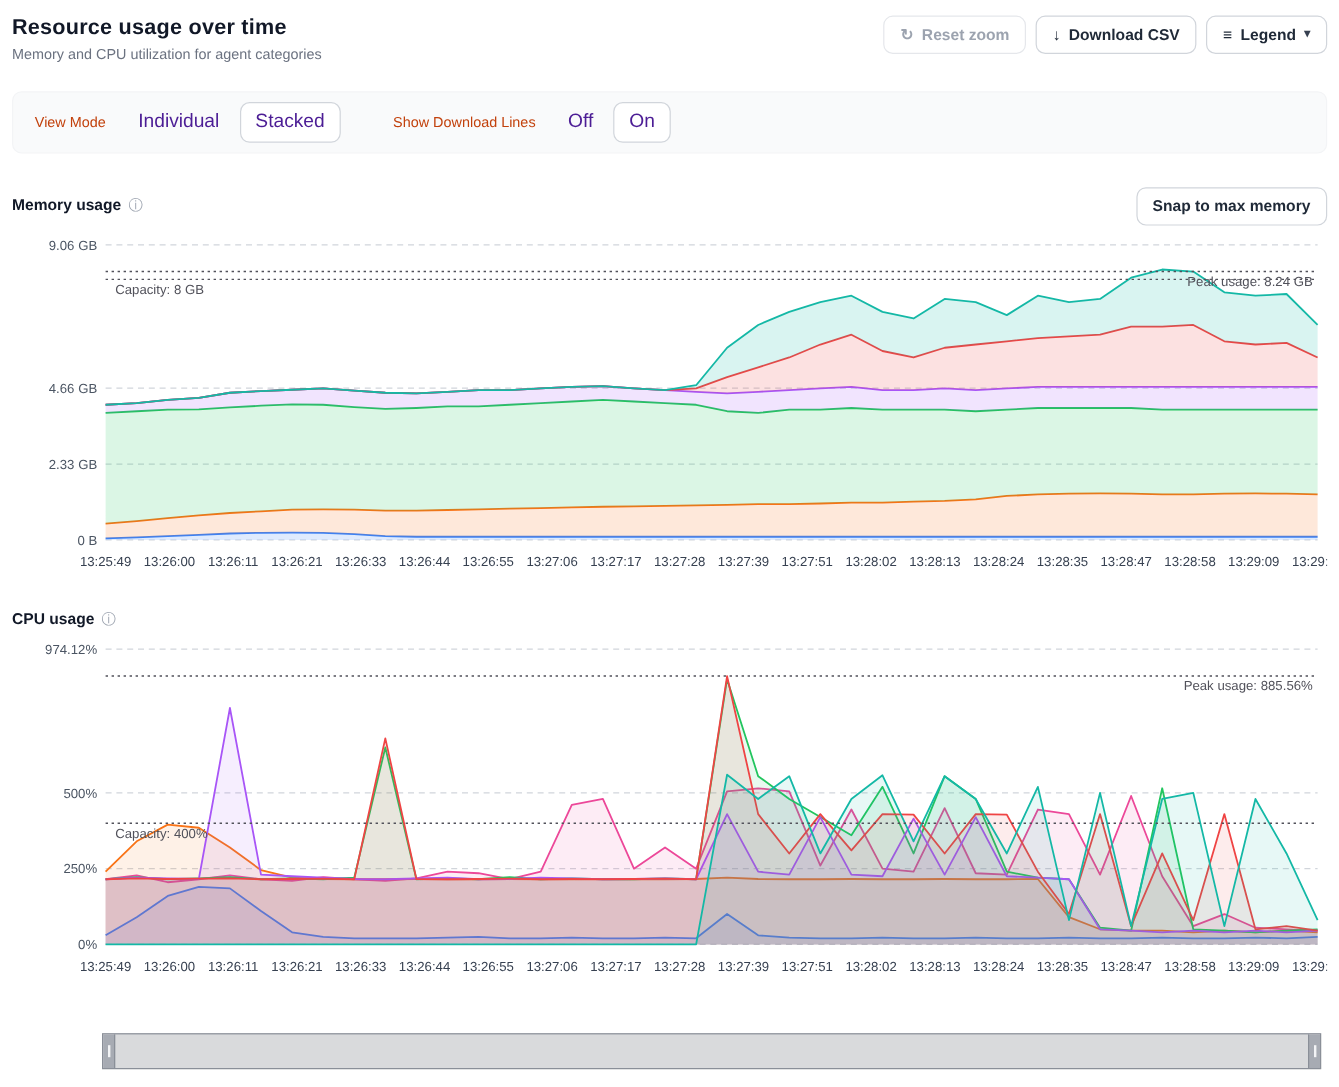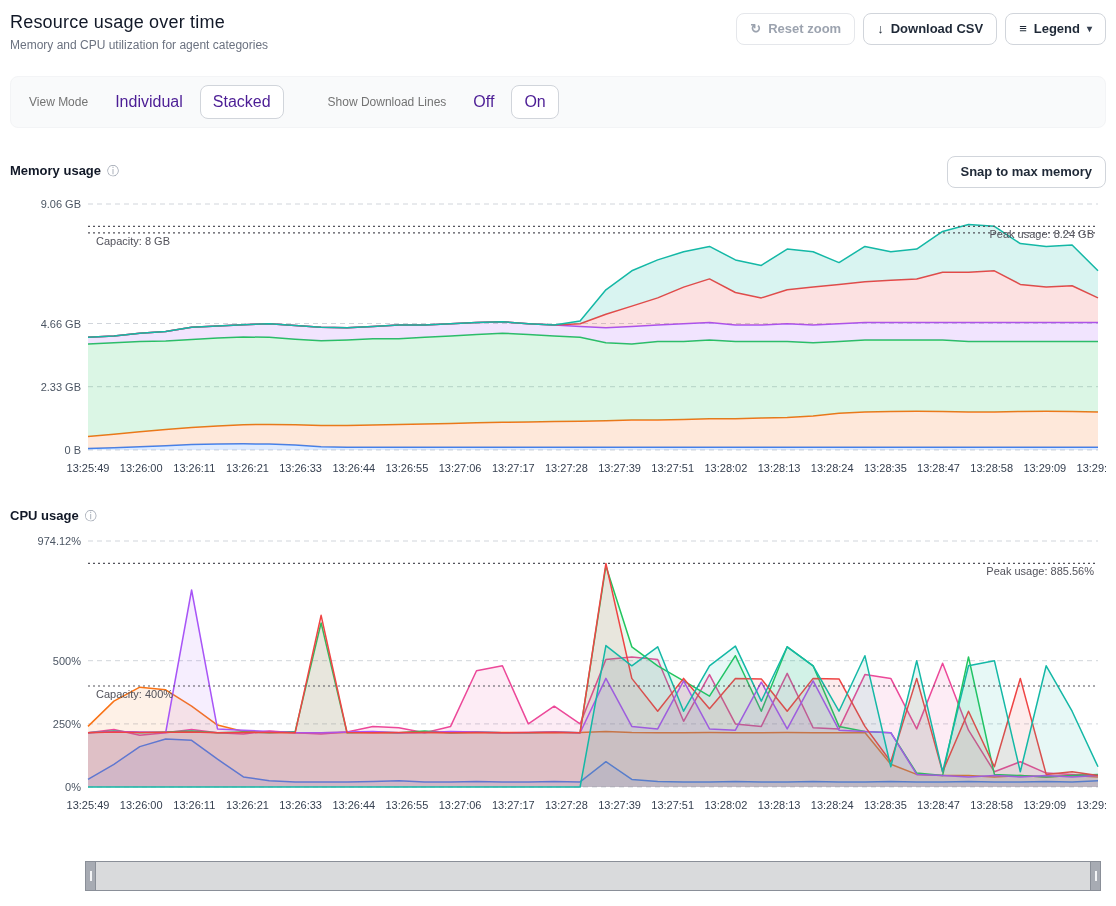--- a/index.html
+++ b/index.html
@@ -1,30 +1,30 @@
 <!DOCTYPE html>
 <html><head>
 <meta charset="utf-8">
 <style>
   *{box-sizing:border-box}
   html,body{margin:0;padding:0;background:#fff}
   body{font-family:"Liberation Sans",sans-serif;color:#111827;width:1116px}
   .page{position:relative;padding:10px 10px 22px 10px}
   .hdr{display:flex;justify-content:space-between;align-items:flex-start}
-  .title{font-size:18px;font-weight:400;margin:2px 0 5px 0;letter-spacing:.2px}
+  .title{font-size:18px;font-weight:700;margin:2px 0 5px 0;letter-spacing:.2px}
   .subtitle{font-size:12px;color:#6b7280}
   .hdr-actions{display:flex;gap:8px;margin-top:3px}
   .btn{display:inline-flex;align-items:center;gap:7px;background:#fff;border:1px solid #d1d5db;border-radius:8px;
        padding:7px 13px;font-size:13px;font-weight:600;color:#1f2937;cursor:pointer;font-family:inherit;line-height:1.2}
   .btn.disabled{color:#9ca3af;border-color:#e5e7eb}
   .btn .ic{font-size:13px;line-height:1}
   .btn .chev{font-size:10px;color:#374151}
   .controls{margin-top:24px;background:#f9fafb;border:1px solid #f3f4f6;border-radius:8px;padding:8px 12px;
             display:flex;align-items:center;gap:4px}
-  .ctl-label{font-size:12px;color:#737373;margin:0 10px 0 6px}
+  .ctl-label{font-size:12px;color:#c2410c;margin:0 10px 0 6px}
   .seg{font-size:16px;color:#4c1d95;padding:7px 12px;border:1px solid transparent;border-radius:8px;cursor:pointer}
   .seg.sel{background:#fff;border-color:#d1d5db}
   .gap{width:30px}
   .sec-head{display:flex;justify-content:space-between;align-items:center;margin:28px 0 4px 0}
   .sec-title{display:flex;align-items:flex-start;gap:6px;font-size:13px;font-weight:700;color:#111827}
   .info{color:#9ca3af;font-size:12px;font-weight:400;cursor:pointer}
   svg.chart{display:block}
   .grid{stroke:#d1d5db;stroke-width:1;stroke-dasharray:5 4}
   .ref{stroke:#52525b;stroke-width:1.2;stroke-dasharray:2 3}
   .ylab{font-size:11px;fill:#4b5563}

